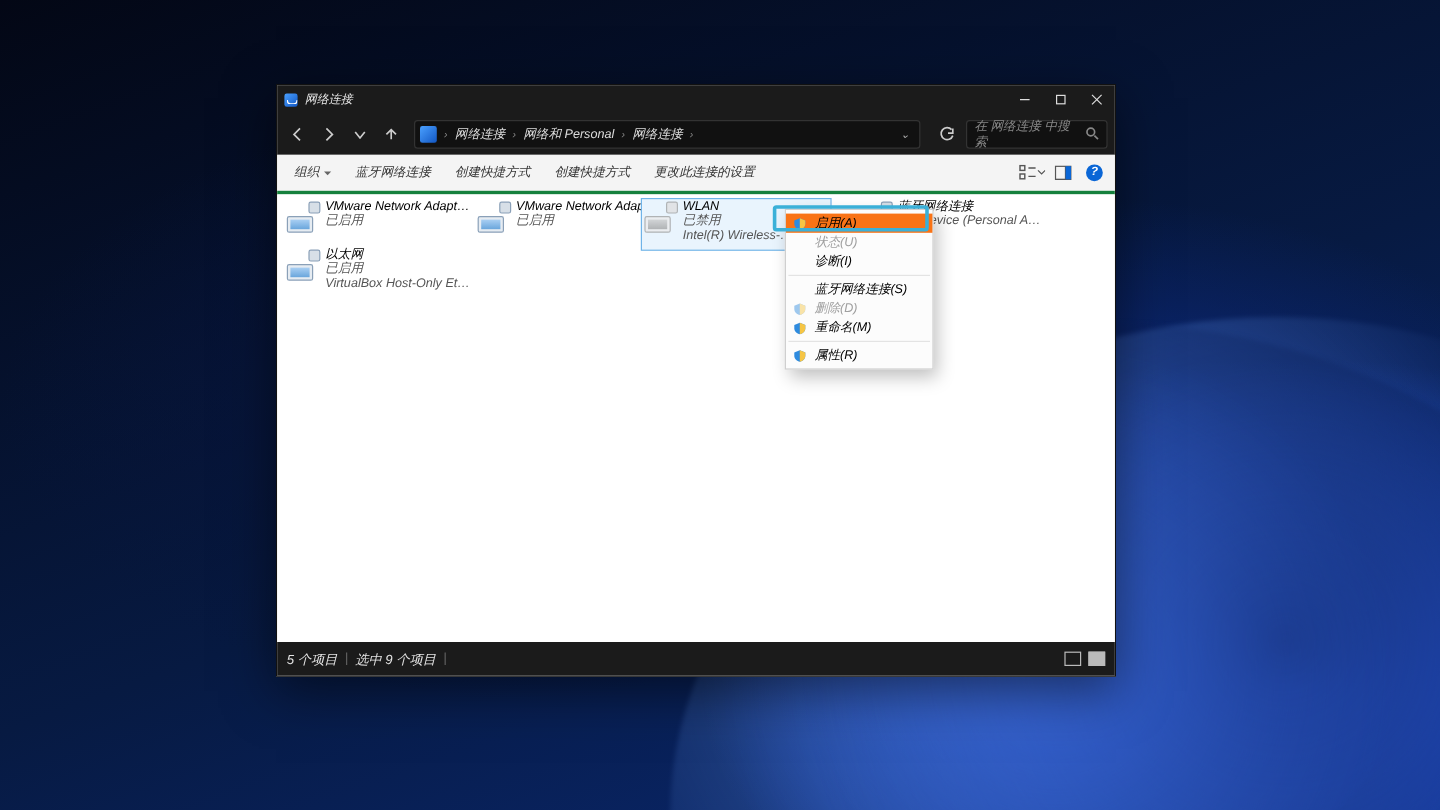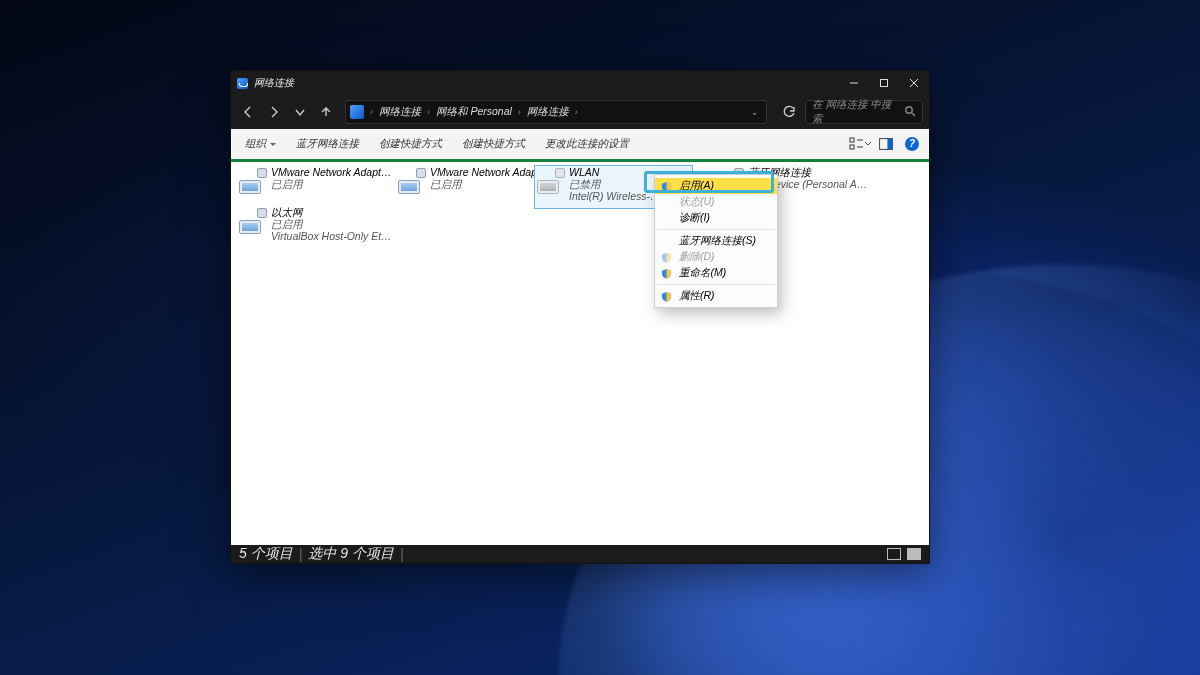--- a/index.html
+++ b/index.html
@@ -102,26 +102,26 @@
   
   .ctx {
     position:absolute; width:124px; background:#fcfcfc; border:1px solid #cfcfcf;
     box-shadow: 4px 6px 14px rgba(0,0,0,.25);
     font-size:10.5px; padding:3px 0;
   }
   .ctx .row{ height:16px; display:flex; align-items:center; padding:0 8px 0 4px; gap:6px;}
   .ctx .row .badge{width:14px; display:flex; justify-content:center;}
   .shield{width:11px;height:11px; display:inline-block;}
   .ctx .row.disabled{ color:#a0a0a0;}
-  .ctx .row.top-highlight{ background:#fde047;}
+  .ctx .row.top-highlight{ background:#f97316;}
   .ctx .sep{ height:1px; background:#e3e3e3; margin:3px 2px;}
 
   
   .status{
-    height:18px; background:#1b1b1b; color:#e4e4e4; font-size:14px;
+    height:28px; background:#1b1b1b; color:#e4e4e4; font-size:11px;
     display:flex; align-items:center; padding:0 8px; gap:6px;
   }
   .status .divider{color:#666;}
   .status-spacer{flex:1;}
   .status-ic{width:14px;height:12px;border:1px solid #bbb; display:inline-block;}
   .status-ic.filled{background:#bbb;}
 </style>
 </head>
 <body>
 

